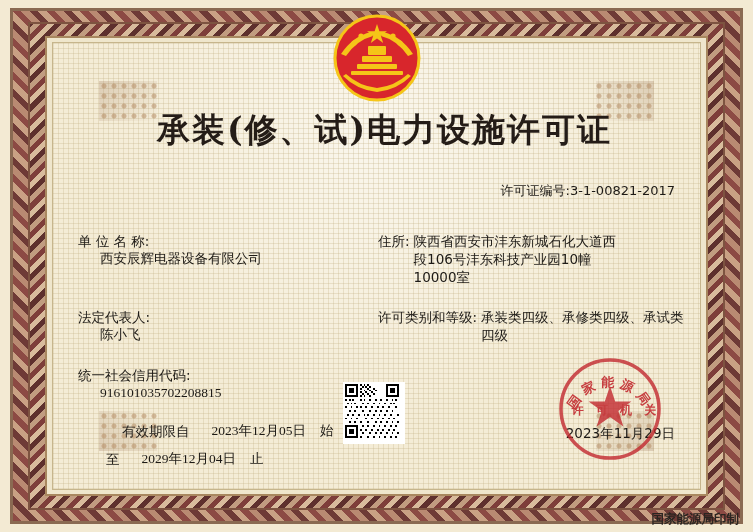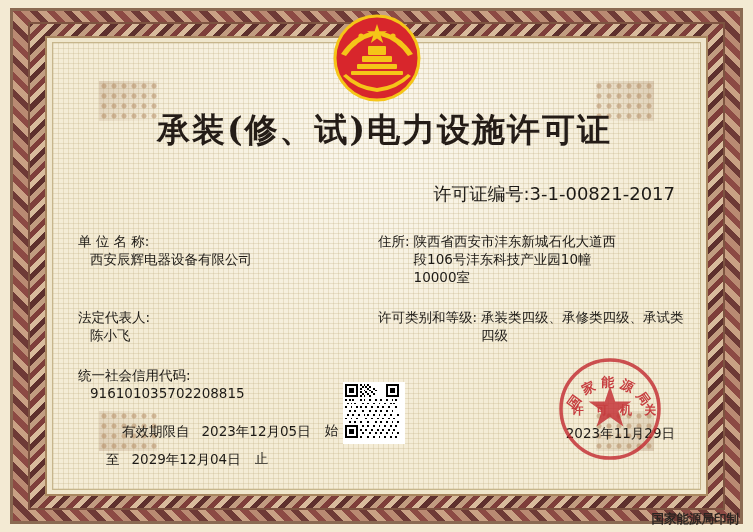--- a/index.html
+++ b/index.html
@@ -107,21 +107,21 @@
     letter-spacing: 2px;
     color: #241c17;
     z-index: 5;
   }
 
   
   .cert-no {
     position: absolute;
     top: 182px;
     right: 78px;
-    font-size: 18px;
+    font-size: 13px;
     color: #1d1a16;
     font-family: "DejaVu Sans", sans-serif;
     z-index: 5;
   }
 
   
   .fields {
     position: absolute;
     left: 78px;
     right: 66px;
@@ -147,21 +147,22 @@
     align-items: flex-start;
   }
   .lbl {
     font-size: 13.5px;
     white-space: nowrap;
     line-height: 18px;
   }
   .val {
     font-size: 13.5px;
     line-height: 18px;
-    margin-left: 12px;
+    margin-left: 22px;
+    font-family: Liberation Serif, serif;
   }
   .val-wrap {
     font-size: 13.5px;
     line-height: 18px;
     margin-left: 4px;
     max-width: 210px;
   }
 
   .row-credit { margin-top: 22px; margin-bottom: 20px; flex-direction: column; }
 

